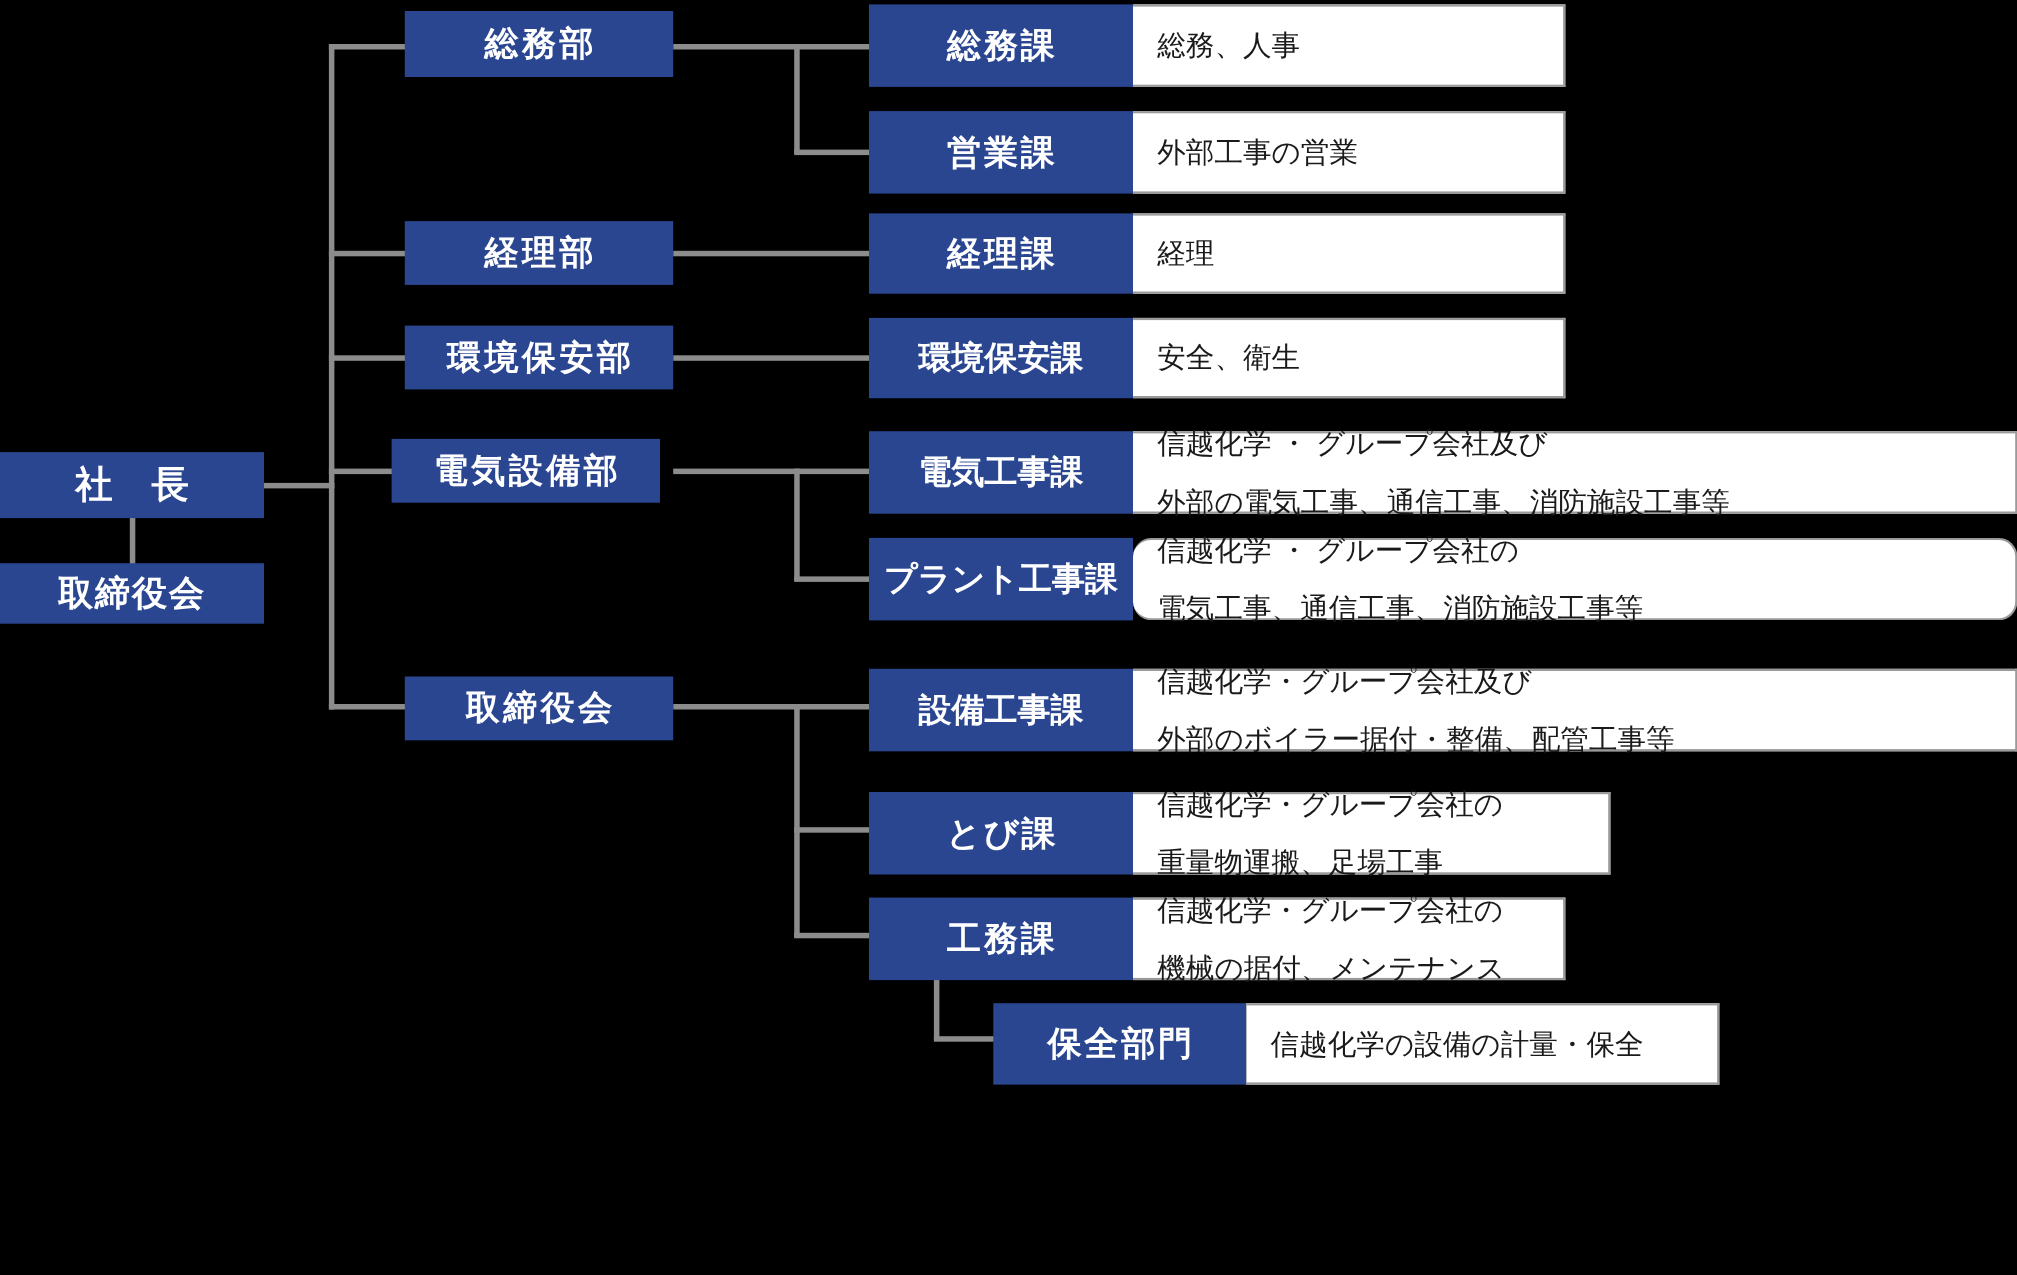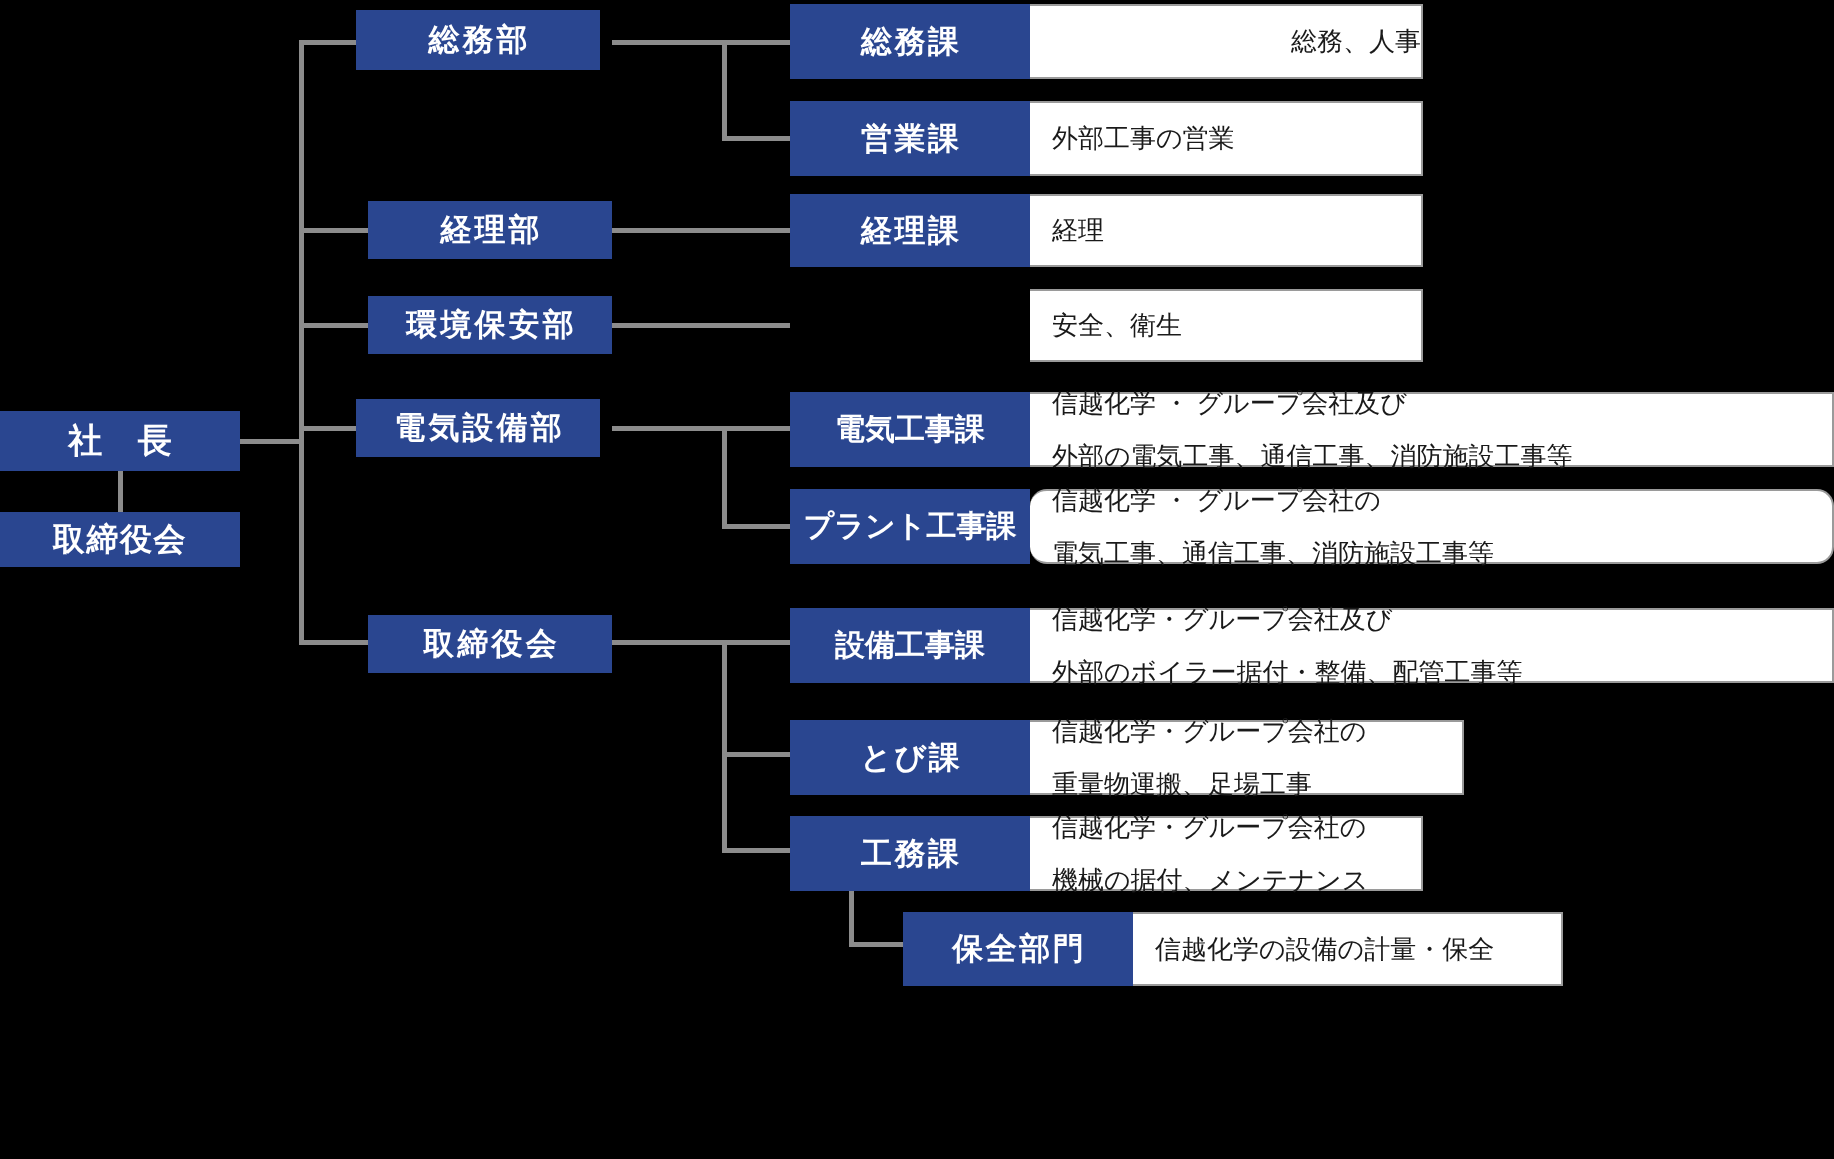--- a/index.html
+++ b/index.html
@@ -92,45 +92,46 @@
   <div class="line" style="left:722px; top:752px; width:68px; height:5px;"></div>
   <div class="line" style="left:722px; top:848px; width:68px; height:5px;"></div>
 
   <div class="line" style="left:849px; top:890px; width:5px; height:56px;"></div>
   <div class="line" style="left:849px; top:942px; width:55px; height:5px;"></div>
 
   <div class="node pres" style="left:0px; top:411px; width:240px; height:60px;">社 長</div>
 
   <div class="node board" style="left:0px; top:512px; width:240px; height:55px;">取締役会</div>
 
-  <div class="node dept" style="left:356px; top:10px; width:244px; height:60px;text-align:right;">総務部</div>
+  <div class="node dept" style="left:368px; top:10px; width:244px; height:60px;text-align:right;">総務部</div>
 
   <div class="node dept" style="left:368px; top:201px; width:244px; height:58px;">経理部</div>
 
   <div class="node dept" style="left:368px; top:296px; width:244px; height:58px;">環境保安部</div>
 
   <div class="node dept" style="left:356px; top:399px; width:244px; height:58px;">電気設備部</div>
 
   <div class="node dept" style="left:368px; top:615px; width:244px; height:58px;">取締役会</div>
 
   <div class="node sect" style="left:790px; top:4px; width:240px; height:75px;">総務課</div>
-  <div class="desc" style="left:1030px; top:4px; width:393px; height:75px;align-items:flex-end;">
+  <div class="desc" style="left:1030px; top:4px; width:393px; height:75px;">
     <div class="l1">総務、人事</div>
   </div>
 
   <div class="node sect" style="left:790px; top:101px; width:240px; height:75px;">営業課</div>
   <div class="desc" style="left:1030px; top:101px; width:393px; height:75px;">
     <div class="l1">外部工事の営業</div>
   </div>
 
   <div class="node sect" style="left:790px; top:194px; width:240px; height:73px;">経理課</div>
   <div class="desc" style="left:1030px; top:194px; width:393px; height:73px;">
     <div class="l1">経理</div>
   </div>
 
+  <div class="node sect tight" style="left:790px; top:289px; width:240px; height:73px;">環境保安課</div>
   <div class="desc" style="left:1030px; top:289px; width:393px; height:73px;">
     <div class="l1">安全、衛生</div>
   </div>
 
   <div class="node sect tight" style="left:790px; top:392px; width:240px; height:75px;">電気工事課</div>
   <div class="desc" style="left:1030px; top:392px; width:804px; height:75px;">
     <div class="l1">信越化学 ・ グループ会社及び</div>
     <div class="l2">外部の電気工事、通信工事、消防施設工事等</div>
   </div>
 

